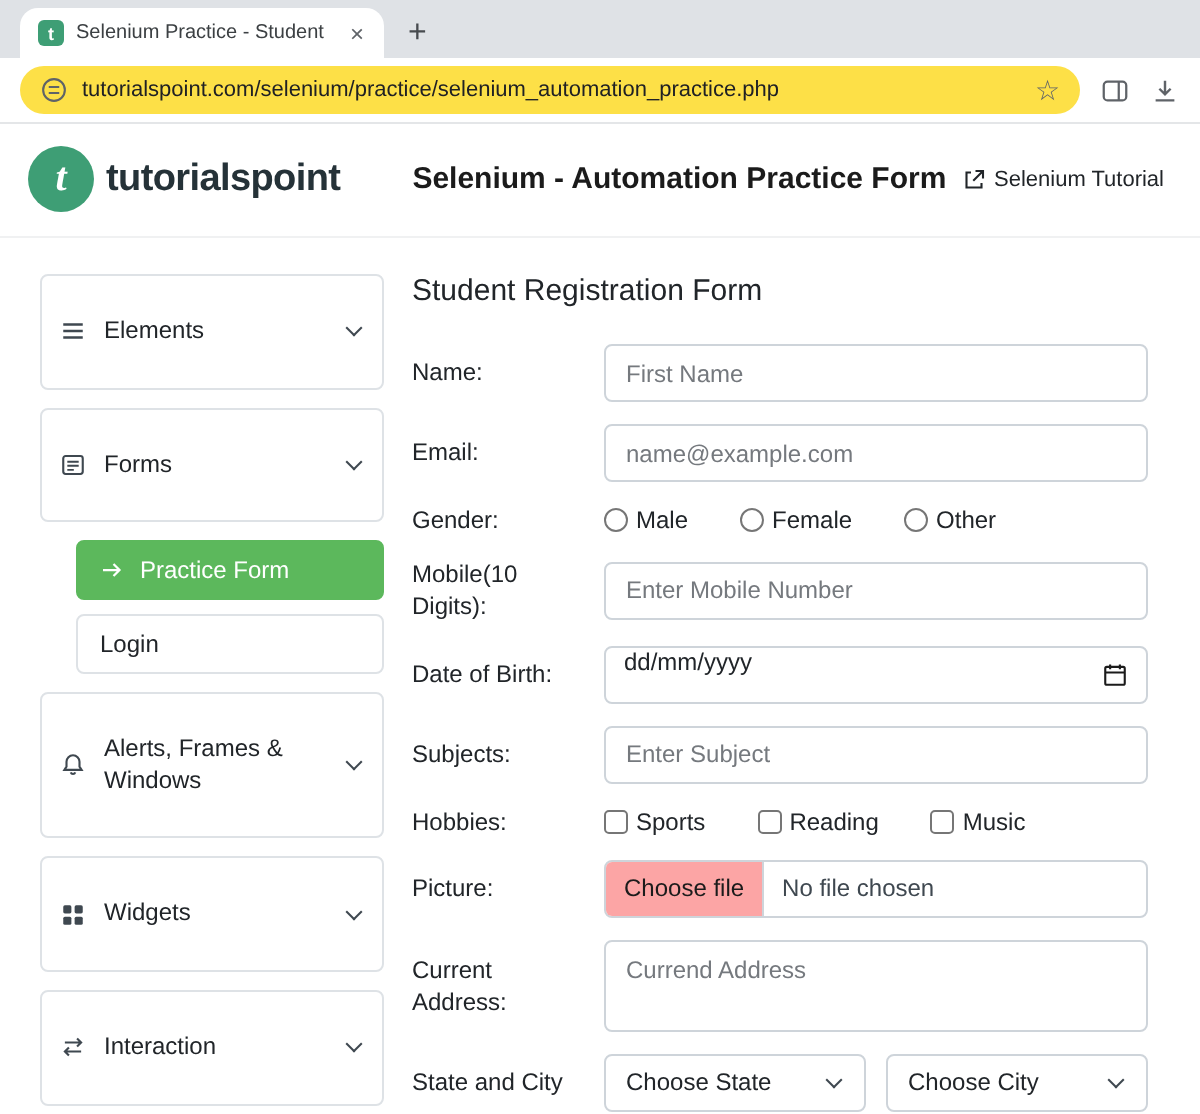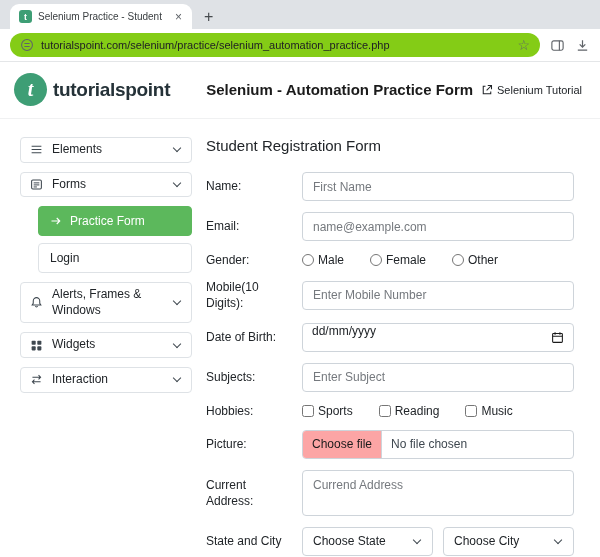--- a/index.html
+++ b/index.html
@@ -8,37 +8,37 @@
 
   
   .tabstrip { height:29px; background:#dfe2e6; display:flex; align-items:flex-end; padding-left:10px; }
   .tab { width:182px; height:25px; background:#fff; border-radius:9px 9px 0 0; display:flex; align-items:center; gap:6px; padding:0 9px; }
   .tab-favicon { width:13px; height:13px; border-radius:3px; background:#3e9e75; color:#fff; font-size:9px; font-weight:bold; display:flex; align-items:center; justify-content:center; flex:0 0 auto; }
   .tab-title { flex:1; font-size:10px; color:#3c4043; white-space:nowrap; overflow:hidden; }
   .tab-close { font-size:12px; color:#5f6368; padding:0 1px; cursor:default; }
   .newtab { font-size:16px; color:#474b4f; margin:0 0 4px 12px; line-height:1; }
 
   .urlbar { height:33px; background:#fff; display:flex; align-items:center; padding:0 10px; gap:10px; border-bottom:1px solid #e4e6e8; }
-  .omnibox { flex:1; height:24px; background:#84cc16; border-radius:12px; display:flex; align-items:center; gap:7px; padding:0 10px; min-width:0; }
+  .omnibox { flex:1; height:24px; background:#fde047; border-radius:12px; display:flex; align-items:center; gap:7px; padding:0 10px; min-width:0; }
   .url-text { font-size:11px; color:#202124; white-space:nowrap; overflow:hidden; flex:1; }
   .ub-icon { color:#5f6368; display:flex; align-items:center; flex:0 0 auto; }
   .star { font-size:14px; color:#5f6368; line-height:1; }
 
   
   .pheader { display:flex; align-items:center; padding:11px 18px 12px 14px; border-bottom:1px solid #f0f1f2; }
   .logo { width:33px; height:33px; border-radius:50%; background:#3e9e75; color:#fff; display:flex; align-items:center; justify-content:center; font-size:20px; font-weight:bold; font-family:"Liberation Serif",serif; font-style:italic; flex:0 0 auto; }
   .brand { font-size:19px; font-weight:bold; color:#253238; margin-left:6px; letter-spacing:-0.3px; }
   .ptitle { font-size:15px; font-weight:bold; margin-left:36px; color:#1b1b1b; }
   .tut-link { margin-left:auto; display:flex; align-items:center; gap:4px; font-size:11px; color:#212529; text-decoration:none; }
 
   .content { display:flex; padding:18px 26px 0 20px; gap:14px; }
 
   
   .sidebar { width:172px; flex:0 0 auto; }
-  .side-item { border:1px solid #dee2e6; border-radius:4px; display:flex; align-items:center; gap:9px; padding:4px 9px; margin-bottom:9px; background:#fff; }
+  .side-item { border:1px solid #dee2e6; border-radius:4px; display:flex; align-items:center; gap:9px; padding:20px 9px; margin-bottom:9px; background:#fff; }
   .slabel { flex:1; font-size:12px; color:#212529; line-height:1.3; }
   .sicon { display:flex; align-items:center; flex:0 0 auto; }
   .chev { width:6px; height:6px; border-right:1.4px solid #3f4850; border-bottom:1.4px solid #3f4850; transform:rotate(45deg); margin:-3px 2px 0 0; flex:0 0 auto; }
   .subitems { margin:0 0 9px 18px; }
   .sub-item { border:1px solid #dee2e6; border-radius:4px; padding:7px 11px; margin-bottom:7px; font-size:12px; display:flex; align-items:center; gap:8px; background:#fff; }
   .sub-item.active { background:#5cb85c; border-color:#5cb85c; color:#fff; }
 
   
   .main { flex:1; min-width:0; }
   .form-title { font-size:15px; font-weight:normal; margin:0 0 18px 0; }

